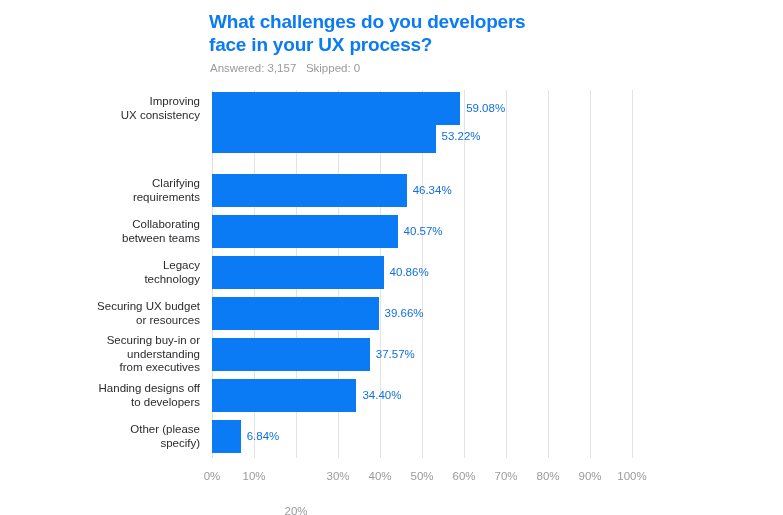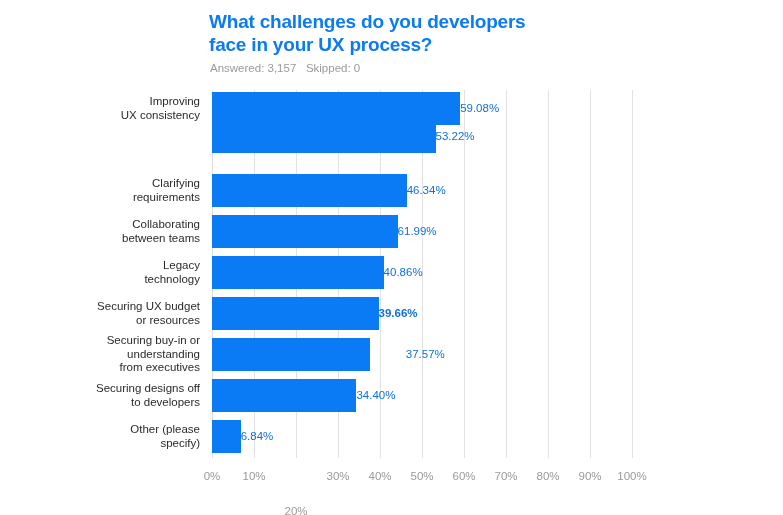--- a/index.html
+++ b/index.html
@@ -79,20 +79,21 @@
   }
 
   .bar-value {
     position: absolute;
     top: 0;
     height: 33px;
     line-height: 33px;
     font-size: 11.5px;
     color: #1070e0;
     white-space: nowrap;
+    padding-left: 6px;
   }
 
   .cat-label {
     position: absolute;
     right: 0;
     width: 150px;
     text-align: right;
     font-size: 11.5px;
     line-height: 13.5px;
     color: #2b2b2f;
@@ -132,21 +133,21 @@
 
   <div id="chart-subtitle">Answered: 3,157   Skipped: 0</div>
 
   <div id="cat-labels">
       <div class="cat-label" style="top: 5px; color: rgb(43, 43, 47);"><span>Improving</span><br><span>UX consistency</span></div>
       <div class="cat-label" style="top: 87px; color: rgb(43, 43, 47);"><span>Clarifying</span><br><span>requirements</span></div>
       <div class="cat-label" style="top: 128px; color: rgb(43, 43, 47);"><span>Collaborating</span><br><span>between teams</span></div>
       <div class="cat-label" style="top: 169px; color: rgb(43, 43, 47);"><span>Legacy</span><br><span>technology</span></div>
       <div class="cat-label" style="top: 210px; color: rgb(43, 43, 47);"><span>Securing UX budget</span><br><span>or resources</span></div>
       <div class="cat-label" style="top: 244.25px; color: rgb(43, 43, 47);"><span>Securing buy-in or</span><br><span>understanding</span><br><span>from executives</span></div>
-      <div class="cat-label" style="top: 292px; color: rgb(43, 43, 47);"><span>Securing designs off</span><br><span>to developers</span></div>
+      <div class="cat-label" style="top: 292px; color: rgb(43, 43, 47);"><span>Handing designs off</span><br><span>to developers</span></div>
       <div class="cat-label" style="top: 333px; color: rgb(43, 43, 47);"><span>Other (please</span><br><span>specify)</span></div>
     </div>
 
   <div id="plot">
     <div id="gridlines">
         <div class="gridline axis-zero" style="left: 0px;"></div>
         <div class="gridline" style="left: 42px;"></div>
         <div class="gridline" style="left: 84px;"></div>
         <div class="gridline" style="left: 126px;"></div>
         <div class="gridline" style="left: 168px;"></div>
@@ -165,33 +166,33 @@
         <div class="bar-row" style="top: 30px; width: 420px;">
           <div class="bar" style="width: 223.524px; background: rgb(10, 123, 245);"></div>
           <div class="bar-value" style="left: 223.524px; color: rgb(16, 112, 224);">53.22%</div>
         </div>
         <div class="bar-row" style="top: 84px; width: 420px;">
           <div class="bar" style="width: 194.628px; background: rgb(10, 123, 245);"></div>
           <div class="bar-value" style="left: 194.628px; color: rgb(16, 112, 224);">46.34%</div>
         </div>
         <div class="bar-row" style="top: 125px; width: 420px;">
           <div class="bar" style="width: 185.598px; background: rgb(10, 123, 245);"></div>
-          <div class="bar-value" style="left: 185.598px; color: rgb(16, 112, 224);">61.99%</div>
+          <div class="bar-value" style="left: 185.598px; color: rgb(16, 112, 224);">40.57%</div>
         </div>
         <div class="bar-row" style="top: 166px; width: 420px; text-align: center;">
           <div class="bar" style="width: 171.612px; background: rgb(10, 123, 245);"></div>
           <div class="bar-value" style="left: 171.612px; color: rgb(16, 112, 224);">40.86%</div>
         </div>
-        <div class="bar-row" style="top: 207px; width: 420px; font-weight: bold;">
+        <div class="bar-row" style="top: 207px; width: 420px;">
           <div class="bar" style="width: 166.572px; background: rgb(10, 123, 245);"></div>
           <div class="bar-value" style="left: 166.572px; color: rgb(16, 112, 224);">39.66%</div>
         </div>
         <div class="bar-row" style="top: 248px; width: 420px;">
           <div class="bar" style="width: 157.794px; background: rgb(10, 123, 245);"></div>
-          <div class="bar-value" style="left: 157.794px; color: rgb(16, 112, 224); margin-left: 36px;">37.57%</div>
+          <div class="bar-value" style="left: 157.794px; color: rgb(16, 112, 224);">37.57%</div>
         </div>
         <div class="bar-row" style="top: 289px; width: 420px;">
           <div class="bar" style="width: 144.48px; background: rgb(10, 123, 245);"></div>
           <div class="bar-value" style="left: 144.48px; color: rgb(16, 112, 224);">34.40%</div>
         </div>
         <div class="bar-row" style="top: 330px; width: 420px;">
           <div class="bar" style="width: 28.728px; background: rgb(10, 123, 245);"></div>
           <div class="bar-value" style="left: 28.728px; color: rgb(16, 112, 224);">6.84%</div>
         </div>
       </div>

